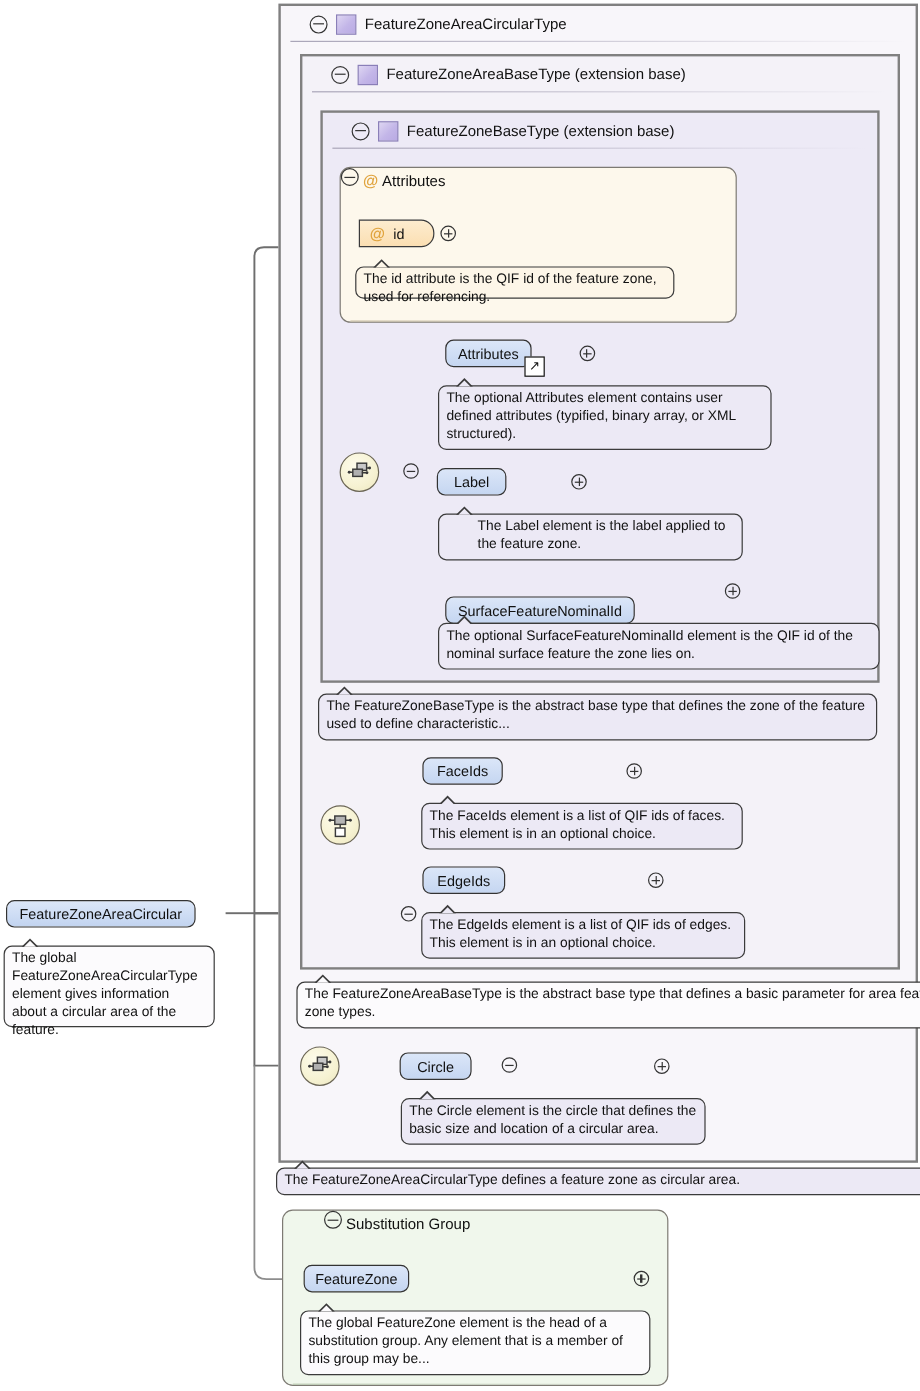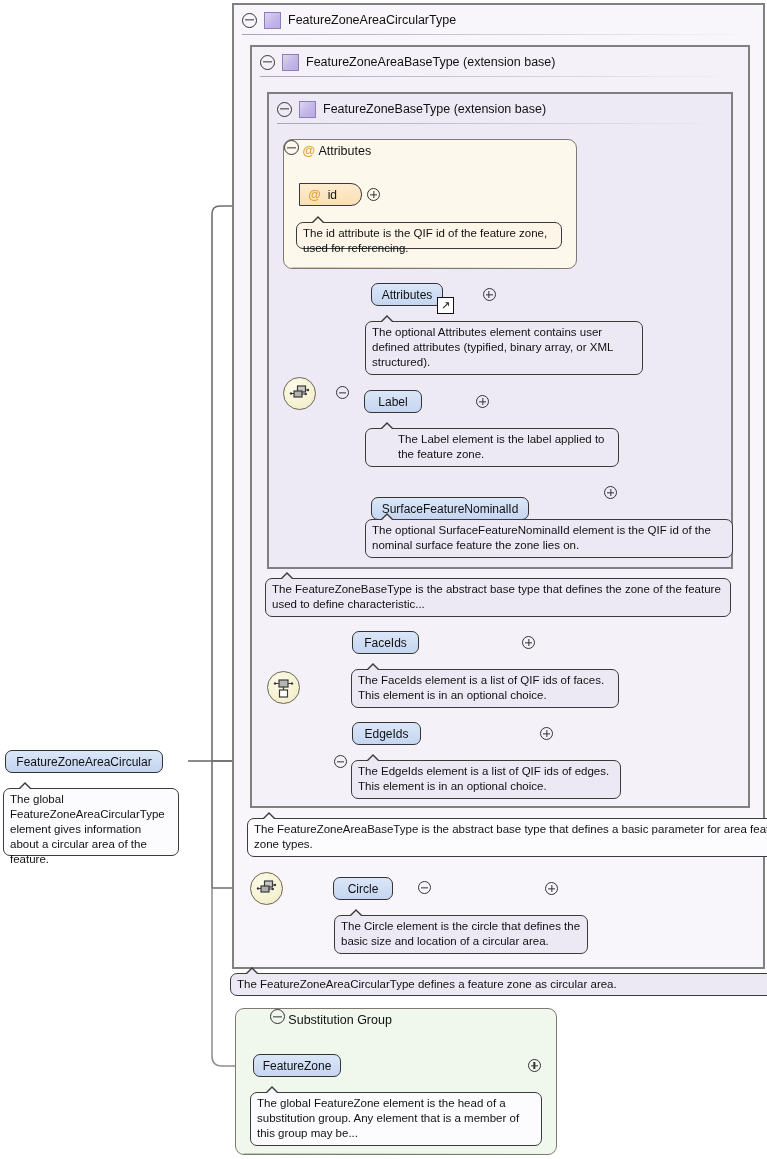--- a/index.html
+++ b/index.html
@@ -13,21 +13,21 @@
 
   
   .typebox{
     position:absolute;box-sizing:border-box;
     border:2px solid #808080;background:#f8f6fa;
   }
   .typebox.lvl2{background:#f4f2f8;}
   .typebox.lvl3{background:#edeaf6;}
   .typebox > .tb-head{
     position:relative;height:30px;display:flex;align-items:center;
-    padding-left:8px;gap:7px;
+    padding-left:24px;gap:7px;
   }
   .tb-rule{position:absolute;left:8px;right:8px;bottom:0;height:1px;
     background:linear-gradient(to right,#a9a5b8,rgba(169,165,184,0));}
   .tb-title{font-size:12.5px;color:#111;white-space:nowrap;}
 
   
   .tog{width:13px;height:13px;border-radius:50%;border:1.3px solid #333;
     display:inline-block;position:relative;flex:0 0 auto;background:transparent;}
   .tog::before{content:"";position:absolute;left:2px;right:2px;top:50%;
     height:1.3px;background:#333;transform:translateY(-50%);}
@@ -179,21 +179,21 @@
 <div class="typebox lvl3" style="left:267px;top:92px;width:466px;height:477px;">
   <div class="tb-head">
     <span class="tog"></span>
     <span class="typeglyph"></span>
     <span class="tb-title">FeatureZoneBaseType (extension base)</span>
     <span class="tb-rule"></span>
   </div>
 </div>
 
 
-<div class="attrbox" style="left:283px;top:139px;width:294px;height:130px;">
+<div class="attrbox" style="left:283px;top:139px;width:331px;height:130px;">
   <div class="tb-head">
     <span class="tog"></span>
     <span class="atglyph">@</span>
     <span class="tb-title">Attributes</span>
     <span class="tb-rule"></span>
   </div>
 </div>
 
 <div class="node attr" style="left:299px;top:183px;width:63px;height:23px;">
   <span class="atglyph">@</span>

